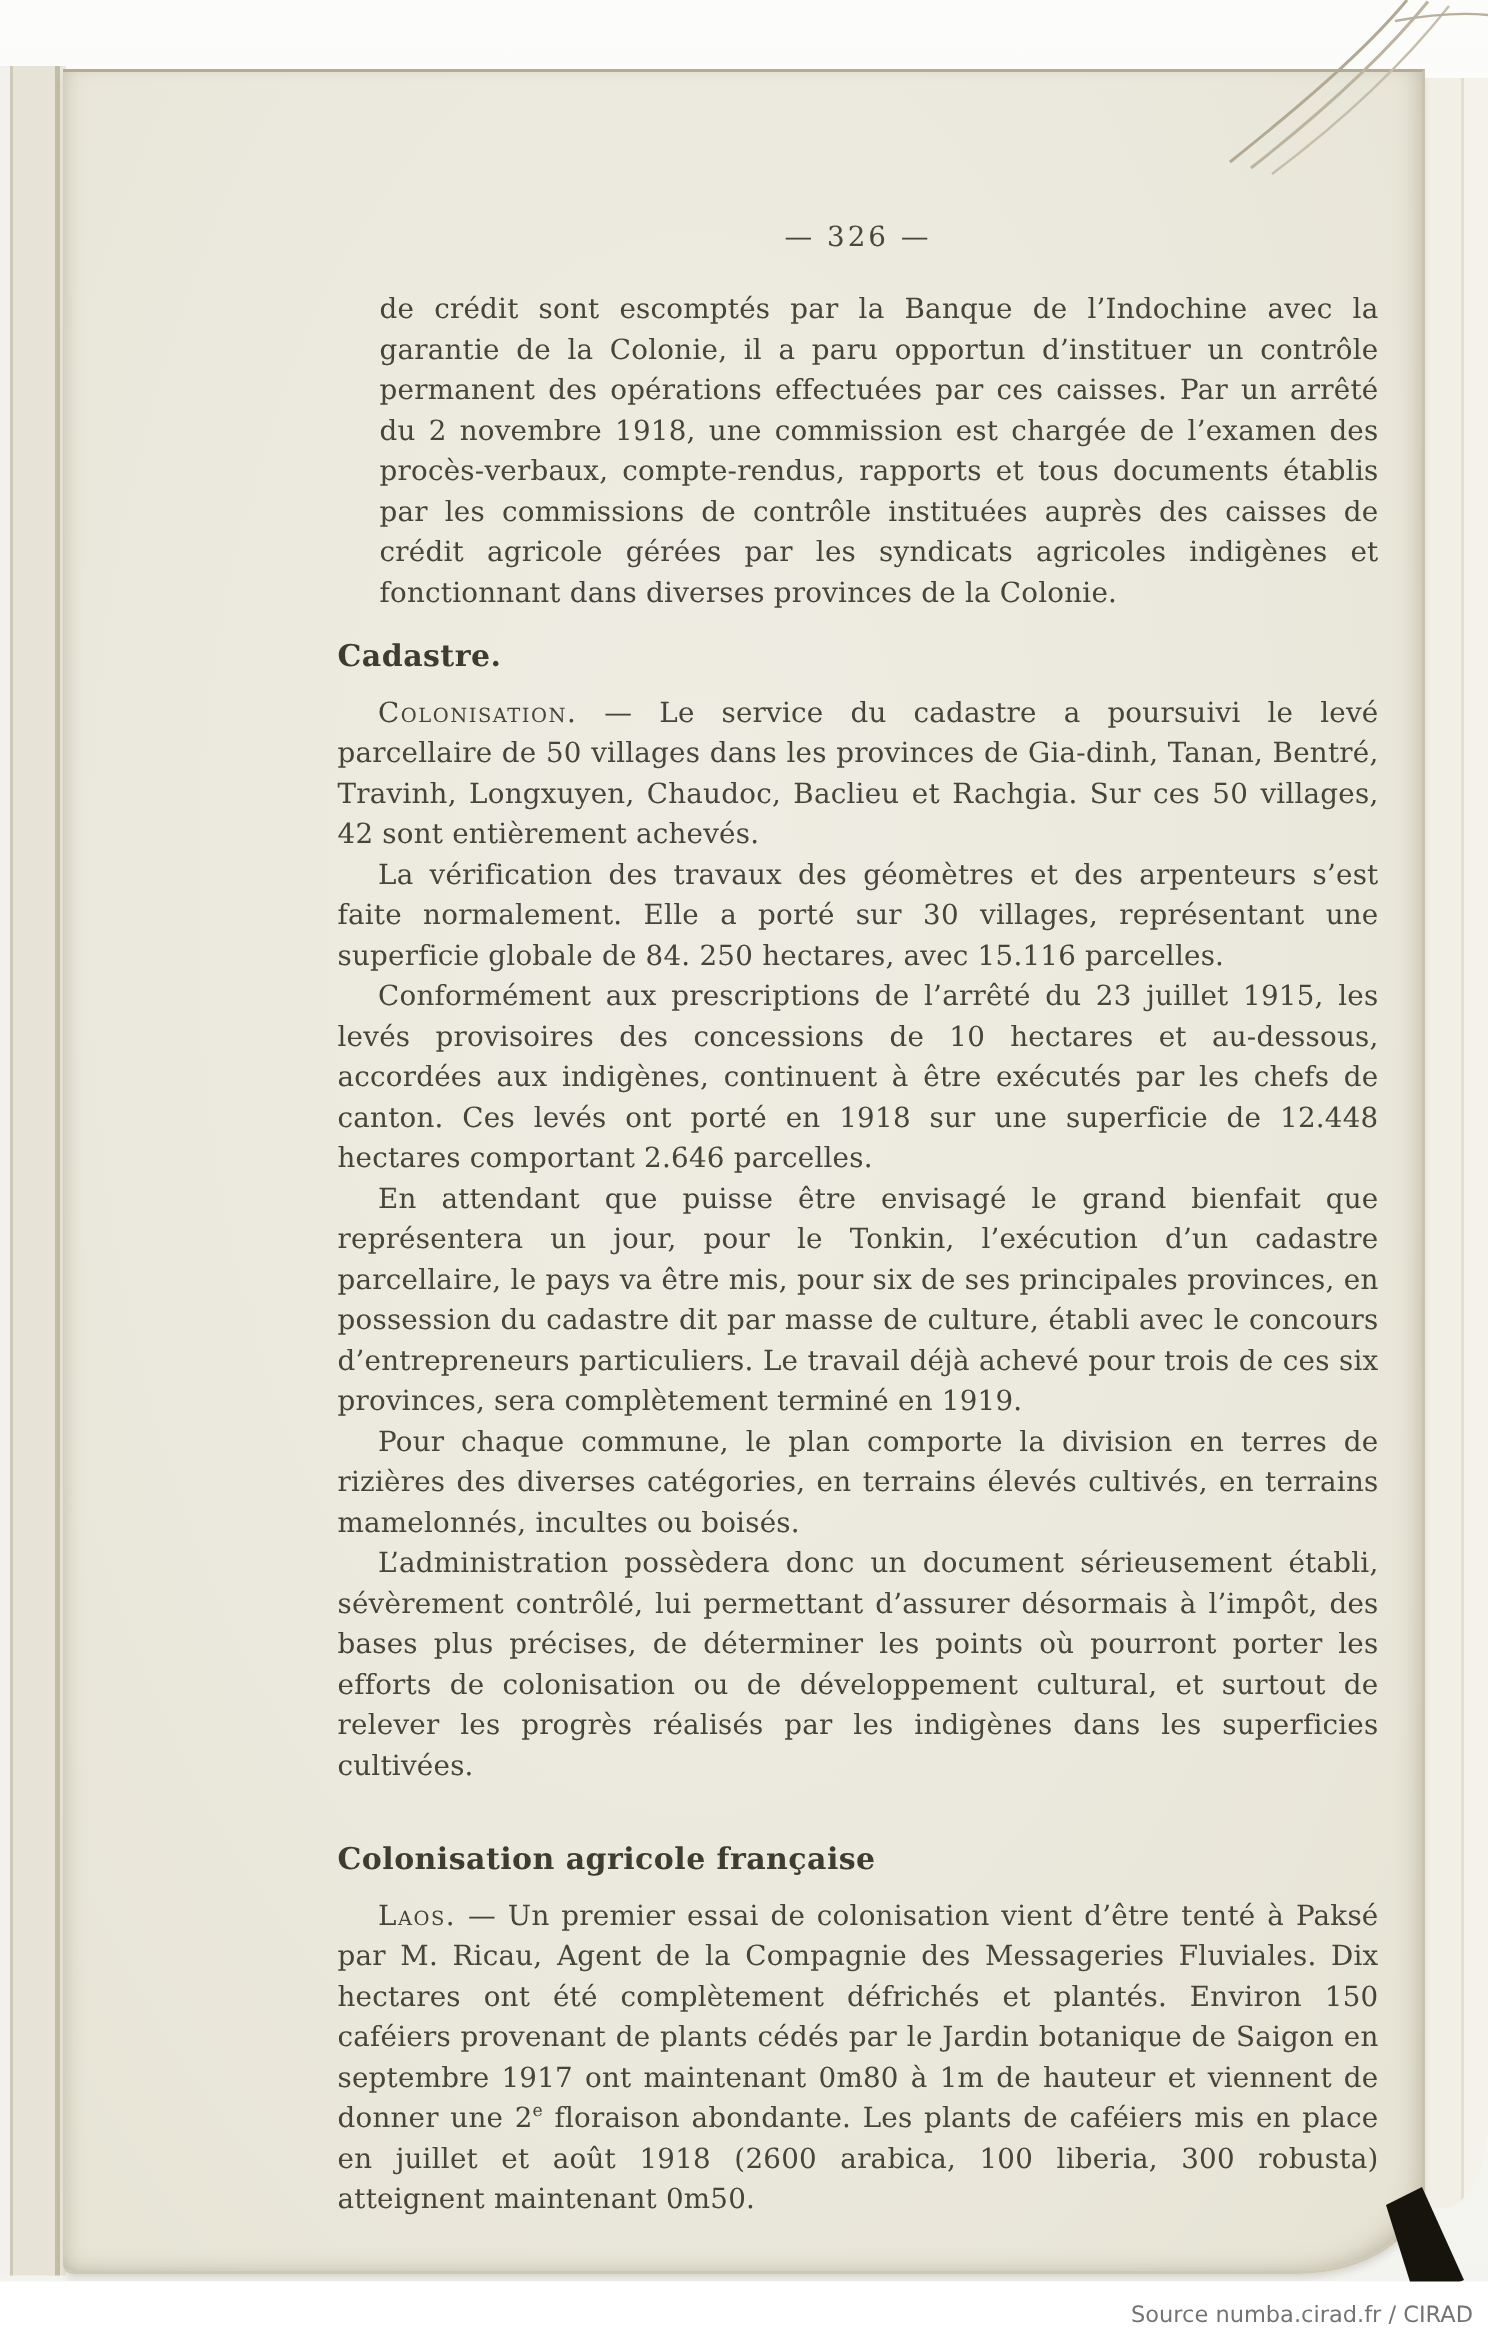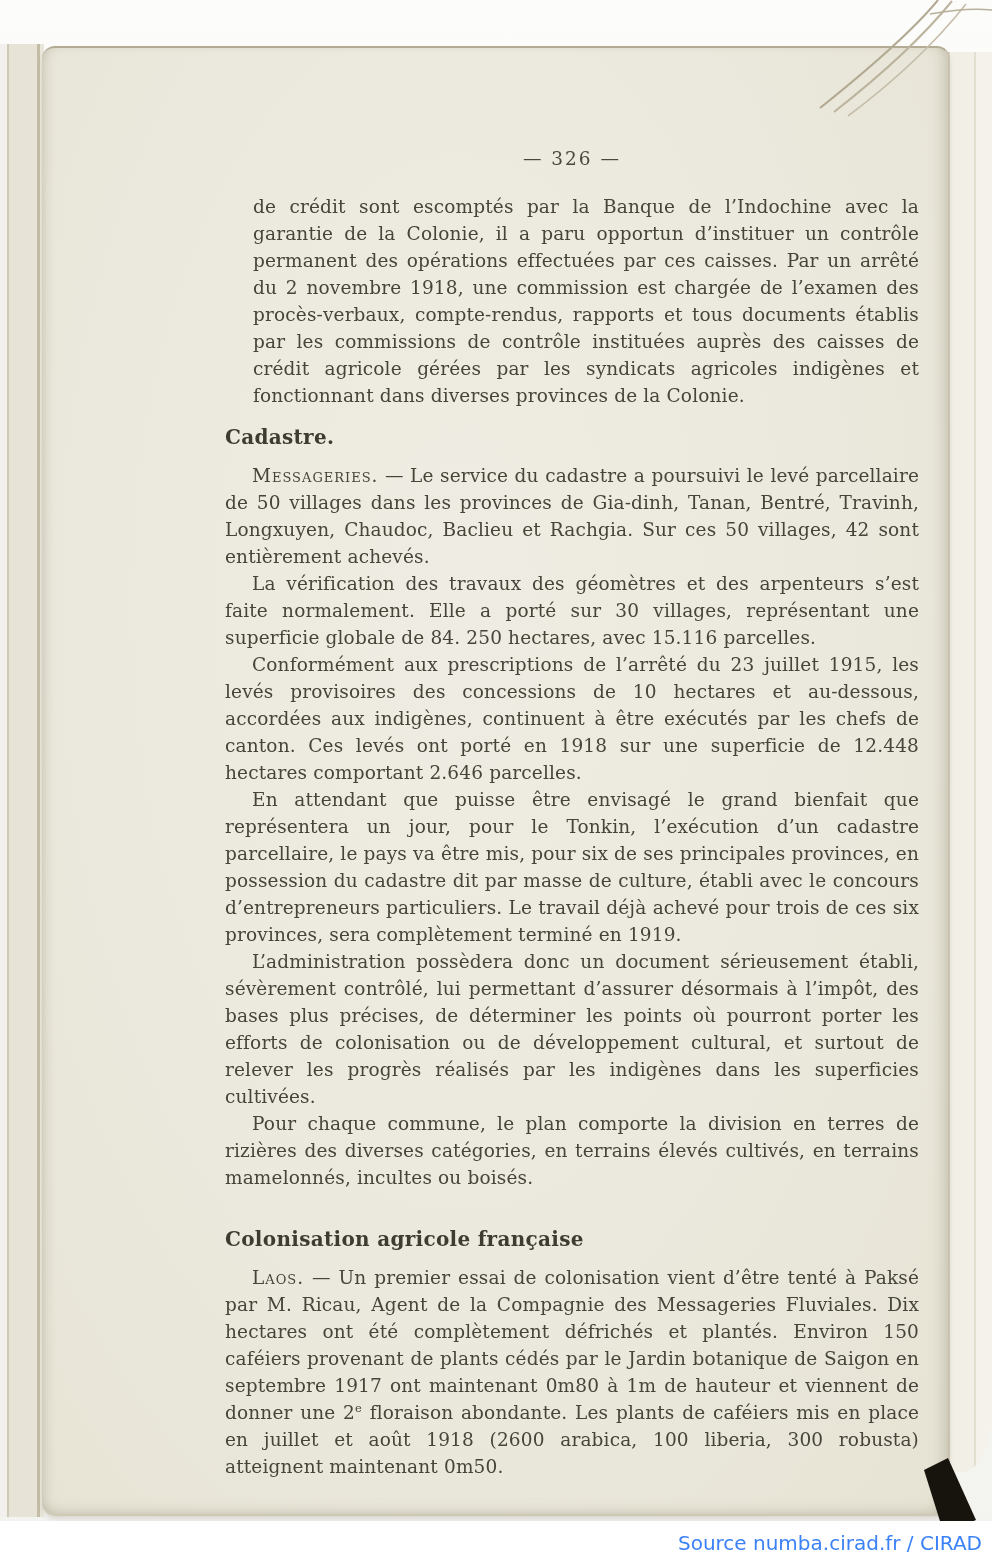--- a/index.html
+++ b/index.html
@@ -42,21 +42,20 @@
     background: radial-gradient(ellipse at 46% 38%, #efede3 0%, #ebe9dd 55%, #e6e3d4 100%);
     border-top: 2px solid #b4ab95;
     border-right: 2px solid #c9c2ae;
     border-bottom: 2px solid #cfc8b5;
     border-bottom-right-radius: 85px 58px;
     border-bottom-left-radius: 6px;
     box-shadow:
       inset 8px 0 14px -8px rgba(110,100,75,.35),
       inset -10px -6px 18px -10px rgba(110,100,75,.40),
       0 4px 6px -2px rgba(90,80,60,.22);
-    border-radius: 13px;
   }
 
   
   .fan { position: absolute; left: 810px; top: 0; }
 
   
   .wedge { position: absolute; left: 918px; top: 1458px; }
 
   
   .text-block {
@@ -87,22 +86,22 @@
     font-variant: small-caps;
     letter-spacing: 1px;
   }
   .sup { vertical-align: super; font-size: 0.62em; line-height: 0; }
 
   
   .source-bar {
     position: absolute; left: 0; bottom: 0; width: 992px; height: 45px;
     background: #ffffff;
     font-family: "DejaVu Sans", "Liberation Sans", sans-serif;
-    font-size: 20px;
-    color: #3b82f6;
+    font-size: 15px;
+    color: #737373;
     text-align: right;
     line-height: 45px;
     padding-right: 10px;
   }
 </style>
 </head>
 <body>
 
 <div class="scan">
 
@@ -112,31 +111,31 @@
 
   <div class="page">
     <div class="text-block">
 
       <div class="page-number">— 326 —</div>
 
       <p class="para no-indent">de crédit sont escomptés par la Banque de l’Indochine avec la garantie de la Colonie, il a paru opportun d’instituer un contrôle permanent des opérations effectuées par ces caisses. Par un arrêté du 2 novembre 1918, une commission est chargée de l’examen des procès-verbaux, compte-rendus, rapports et tous documents établis par les commissions de contrôle instituées auprès des caisses de crédit agricole gérées par les syndicats agricoles indigènes et fonctionnant dans diverses provinces de la Colonie.</p>
 
       <h3 class="section-heading">Cadastre.</h3>
 
-      <p class="para"><span class="lead">Messageries.</span><span> — Le service du cadastre a poursuivi le levé parcellaire de 50 villages dans les provinces de Gia-dinh, Tanan, Bentré, Travinh, Longxuyen, Chaudoc, Baclieu et Rachgia. Sur ces 50 villages, 42 sont entièrement achevés.</span></p>
+      <p class="para"><span class="lead">Colonisation.</span><span> — Le service du cadastre a poursuivi le levé parcellaire de 50 villages dans les provinces de Gia-dinh, Tanan, Bentré, Travinh, Longxuyen, Chaudoc, Baclieu et Rachgia. Sur ces 50 villages, 42 sont entièrement achevés.</span></p>
 
       <p class="para">La vérification des travaux des géomètres et des arpenteurs s’est faite normalement. Elle a porté sur 30 villages, représentant une superficie globale de 84. 250 hectares, avec 15.116 parcelles.</p>
 
       <p class="para">Conformément aux prescriptions de l’arrêté du 23 juillet 1915, les levés provisoires des concessions de 10 hectares et au-dessous, accordées aux indigènes, continuent à être exécutés par les chefs de canton. Ces levés ont porté en 1918 sur une superficie de 12.448 hectares comportant 2.646 parcelles.</p>
 
       <p class="para">En attendant que puisse être envisagé le grand bienfait que représentera un jour, pour le Tonkin, l’exécution d’un cadastre parcellaire, le pays va être mis, pour six de ses principales provinces, en possession du cadastre dit par masse de culture, établi avec le concours d’entrepreneurs particuliers. Le travail déjà achevé pour trois de ces six provinces, sera complètement terminé en 1919.</p>
 
+      <p class="para">Pour chaque commune, le plan comporte la division en terres de rizières des diverses catégories, en terrains élevés cultivés, en terrains mamelonnés, incultes ou boisés.</p>
+
       <p class="para">L’administration possèdera donc un document sérieusement établi, sévèrement contrôlé, lui permettant d’assurer désormais à l’impôt, des bases plus précises, de déterminer les points où pourront porter les efforts de colonisation ou de développement cultural, et surtout de relever les progrès réalisés par les indigènes dans les superficies cultivées.</p>
-
-      <p class="para">Pour chaque commune, le plan comporte la division en terres de rizières des diverses catégories, en terrains élevés cultivés, en terrains mamelonnés, incultes ou boisés.</p>
 
       <h3 class="section-heading second">Colonisation agricole française</h3>
 
       <p class="para"><span class="lead">Laos.</span><span> — Un premier essai de colonisation vient d’être tenté à Paksé par M. Ricau, Agent de la Compagnie des Messageries Fluviales. Dix hectares ont été complètement défrichés et plantés. Environ 150 caféiers provenant de plants cédés par le Jardin botanique de Saigon en septembre 1917 ont maintenant 0m80 à 1m de hauteur et viennent de donner une 2</span><span class="sup">e</span><span> floraison abondante. Les plants de caféiers mis en place en juillet et août 1918 (2600 arabica, 100 liberia, 300 robusta) atteignent maintenant 0m50.</span></p>
 
     </div>
   </div>
 
   <svg class="fan" width="182" height="140" viewBox="0 0 182 140">
     <path d="M 10 108 C 55 72, 100 34, 128 0" stroke="#b2a993" stroke-width="2" fill="none"></path>

